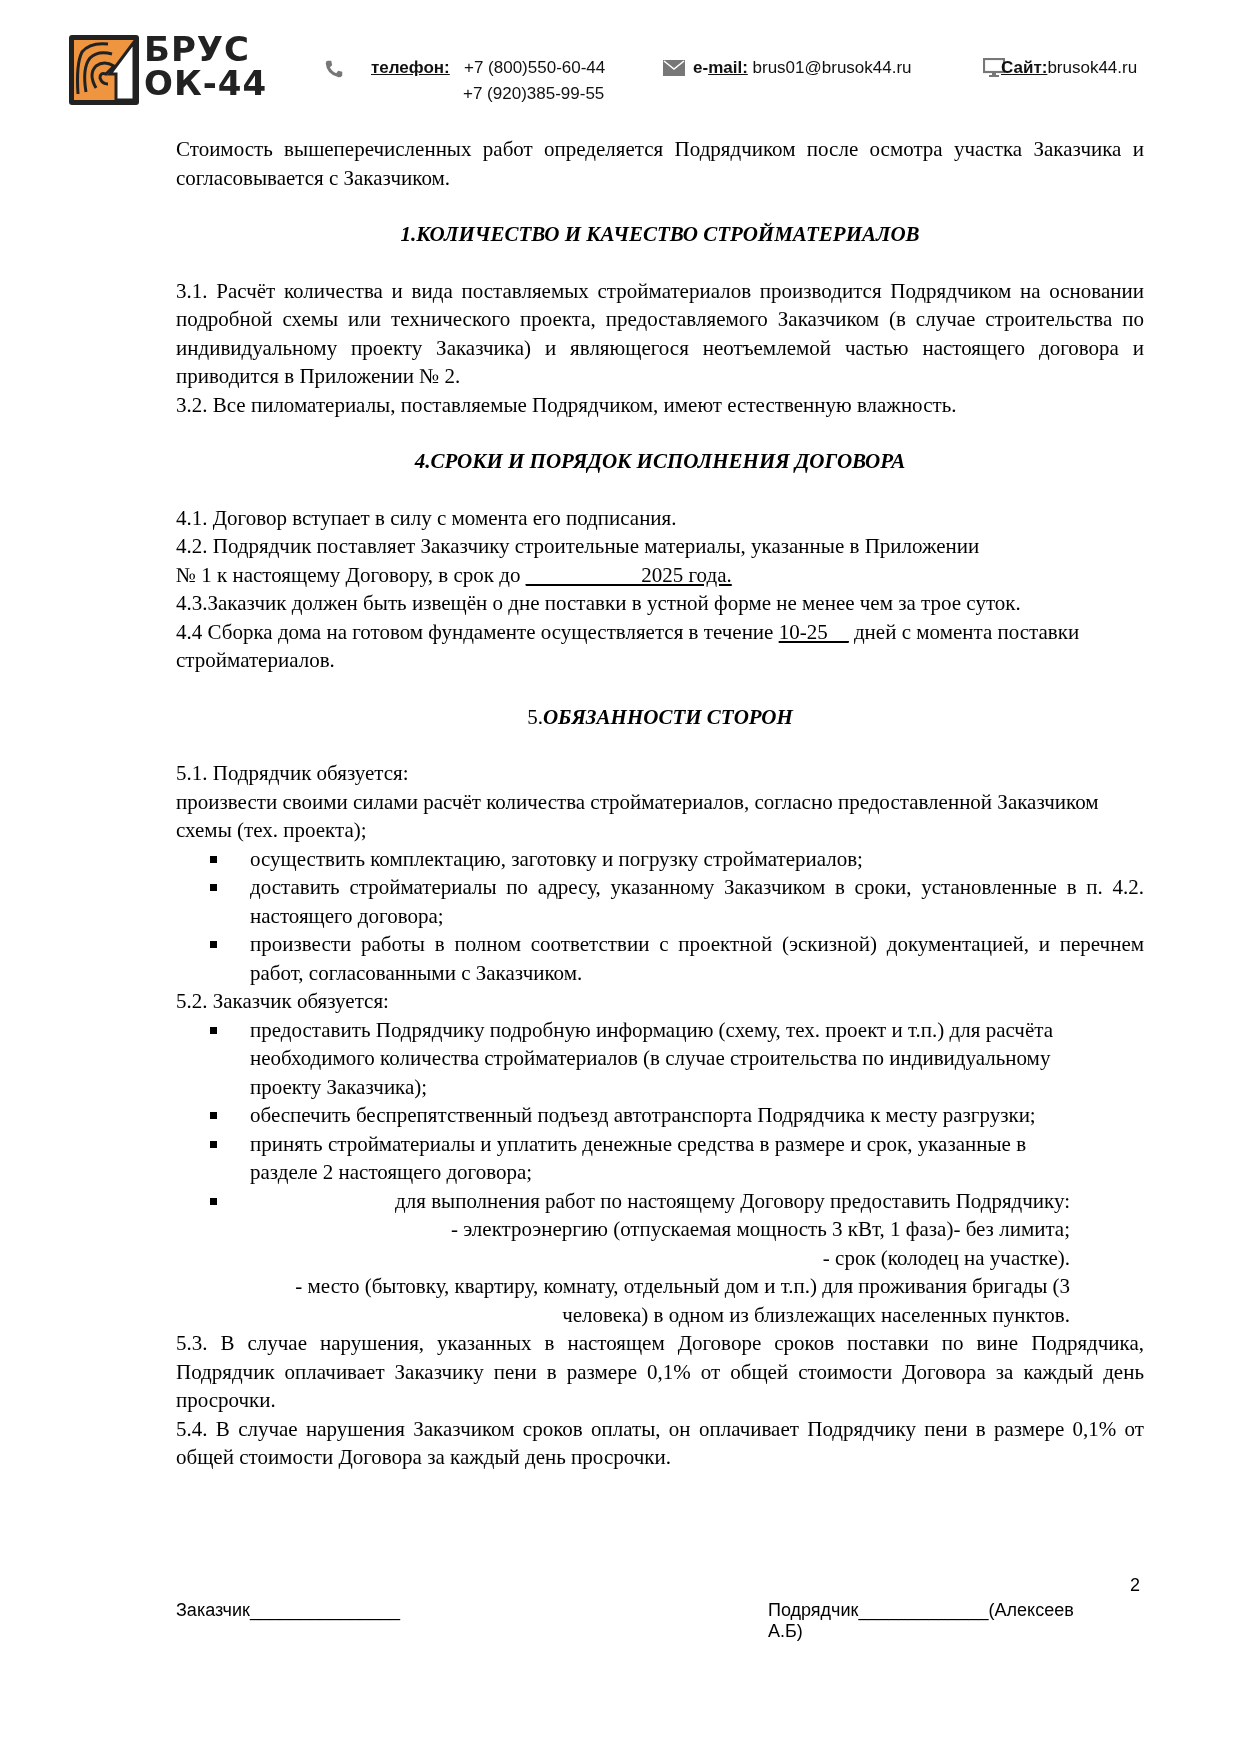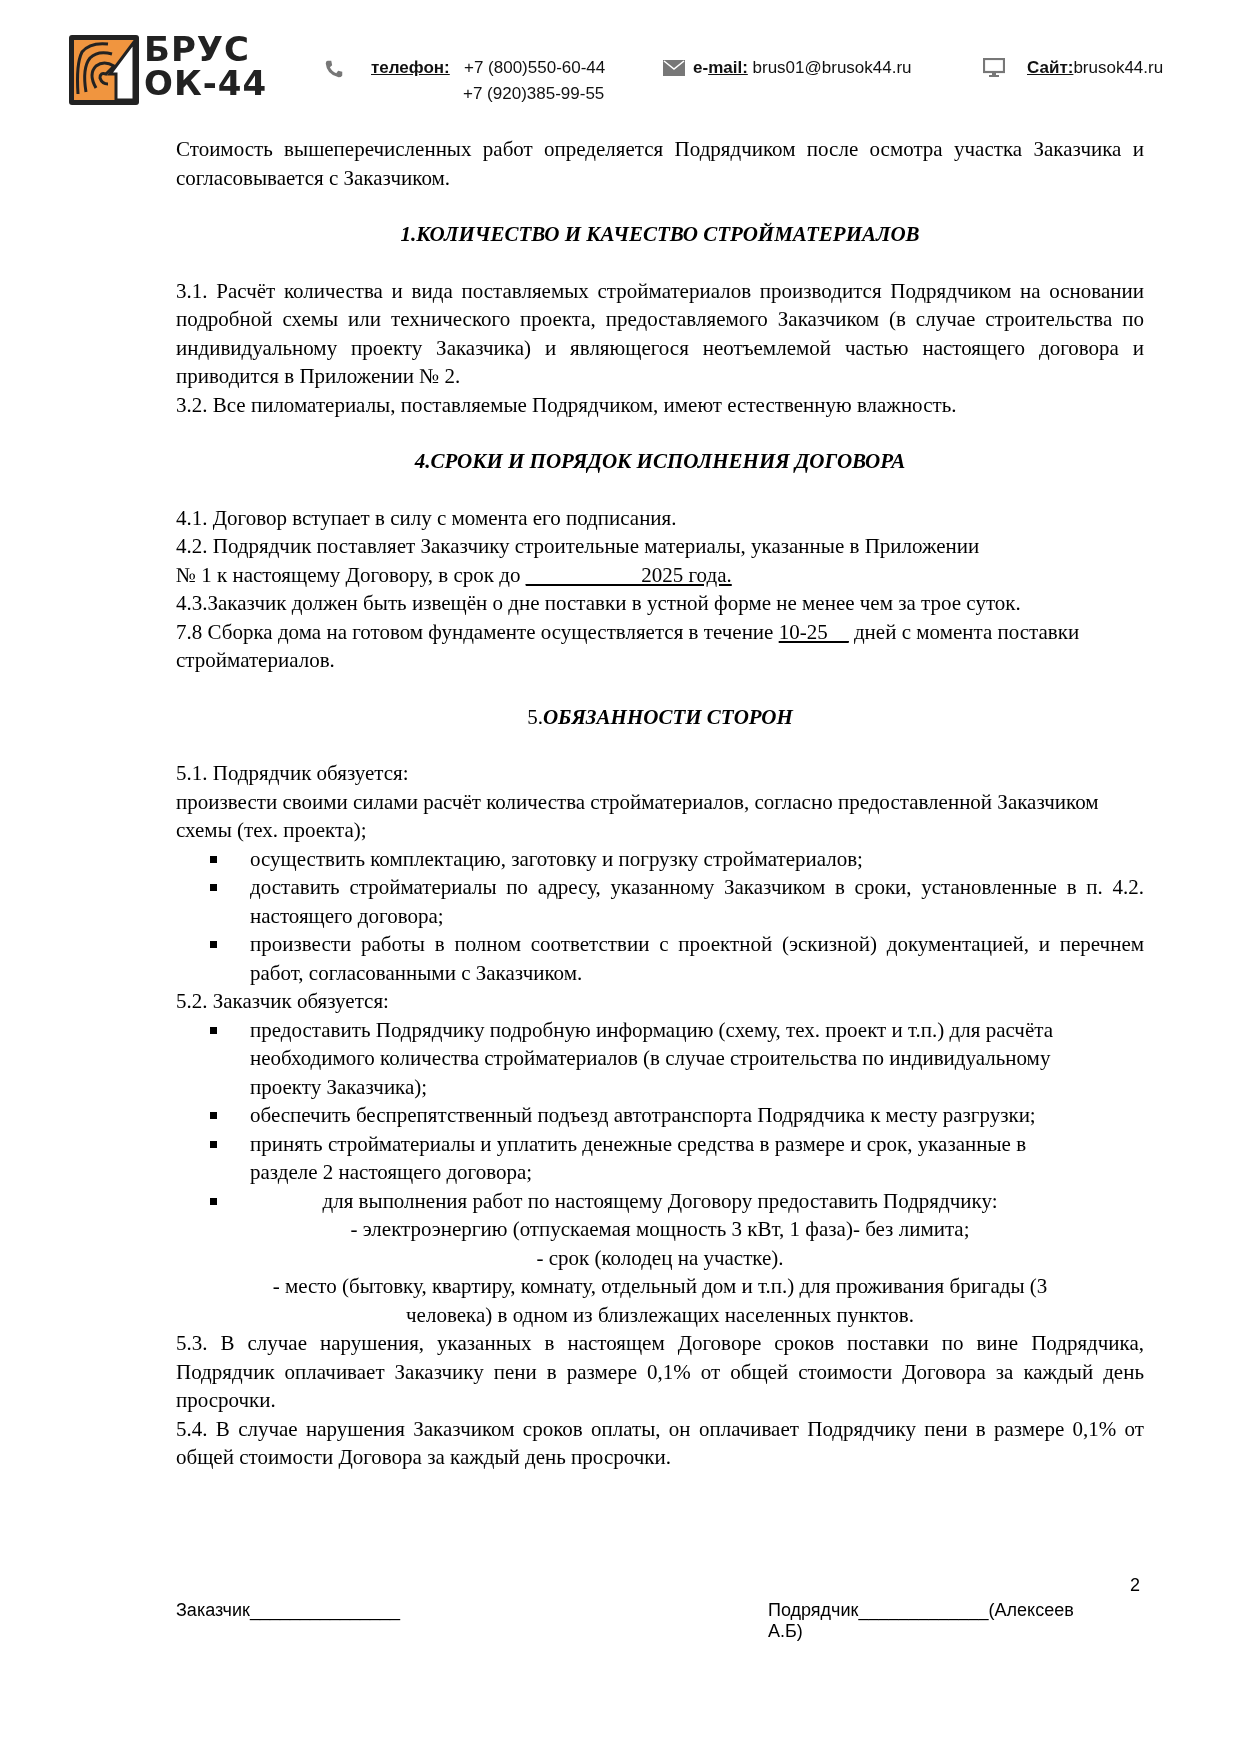--- a/index.html
+++ b/index.html
@@ -15,21 +15,21 @@
   .contact .lbl { font-weight:bold; text-decoration:underline; }
   .phone-block { left:255px; top:26px; }
   .phone-icon { position:absolute; left:0; top:0; width:22px; height:22px; }
   .phone-line1 { position:absolute; left:48px; top:0; }
   .phone-line2 { position:absolute; left:140px; top:26px; }
   .mail-block { left:595px; top:26px; }
   .mail-icon { position:absolute; left:0; top:2px; width:22px; height:16px; }
   .mail-text { position:absolute; left:30px; top:0; }
   .site-block { left:915px; top:26px; }
   .site-icon { position:absolute; left:0; top:0; width:22px; height:20px; }
-  .site-text { position:absolute; left:44px; top:0;text-align:center; }
+  .site-text { position:absolute; left:18px; top:0;text-align:center; }
 
   
   .doc { position:absolute; left:176px; top:135px; width:968px; font-family:"Liberation Serif", serif; font-size:21px; line-height:28.5px; }
   .p { margin:0; text-align:justify; }
   .p.nj { text-align:left; }
   .heading { margin:0; text-align:center; font-weight:bold; font-style:italic; font-size:21px; }
   .heading .num-normal { font-weight:normal; font-style:normal; }
   .gap-lg { height:28px; }
   .u { text-decoration:underline; }
   ul.sq { margin:0; padding:0 0 0 74px; list-style:none; }
@@ -113,41 +113,41 @@
     <p class="heading">4.СРОКИ И ПОРЯДОК ИСПОЛНЕНИЯ ДОГОВОРА</p>
     <div class="gap-lg"></div>
 
     <p class="p nj">4.1. Договор вступает в силу с момента его подписания.</p>
     <p class="p nj">
       <span>4.2. Подрядчик поставляет Заказчику строительные материалы, указанные в Приложении</span><br>
       <span>№ 1 к настоящему Договору, в срок до </span><span class="u">___________2025 года.</span>
     </p>
     <p class="p wide">4.3.Заказчик должен быть извещён о дне поставки в устной форме не менее чем за трое суток.</p>
     <p class="p nj">
-      <span>7.8 Сборка дома на готовом фундаменте осуществляется в течение </span><span class="u">10-25__</span><span> дней с момента поставки стройматериалов.</span>
+      <span>4.4 Сборка дома на готовом фундаменте осуществляется в течение </span><span class="u">10-25__</span><span> дней с момента поставки стройматериалов.</span>
     </p>
 
     <div class="gap-lg"></div>
     <p class="heading"><span class="num-normal">5.</span><span>ОБЯЗАННОСТИ СТОРОН</span></p>
     <div class="gap-lg"></div>
 
     <p class="p nj">5.1. Подрядчик обязуется:</p>
     <p class="p nj">произвести своими силами расчёт количества стройматериалов, согласно предоставленной Заказчиком схемы (тех. проекта);</p>
     <ul class="sq">
       <li>осуществить комплектацию, заготовку и погрузку стройматериалов;</li>
       <li>доставить стройматериалы по адресу, указанному Заказчиком в сроки, установленные в п. 4.2. настоящего договора;</li>
       <li>произвести работы в полном соответствии с проектной (эскизной) документацией, и перечнем работ, согласованными с Заказчиком.</li>
     </ul>
 
     <p class="p nj">5.2. Заказчик обязуется:</p>
     <ul class="sq" style="width:820px">
       <li style="text-align:left">предоставить Подрядчику подробную информацию (схему, тех. проект и т.п.) для расчёта необходимого количества стройматериалов (в случае строительства по индивидуальному проекту Заказчика);</li>
       <li style="text-align:left">обеспечить беспрепятственный подъезд автотранспорта Подрядчика к месту разгрузки;</li>
       <li style="text-align:left">принять стройматериалы и уплатить денежные средства в размере и срок, указанные в разделе 2 настоящего договора;</li>
-      <li style="text-align:center">
+      <li style="text-align:right">
         <span>для выполнения работ по настоящему Договору предоставить Подрядчику:</span>
         <span class="sub">- электроэнергию (отпускаемая мощность 3 кВт, 1 фаза)- без лимита;</span>
         <span class="sub">- срок (колодец на участке).</span>
         <span class="sub">- место (бытовку, квартиру, комнату, отдельный дом и т.п.) для проживания бригады (3 человека) в одном из близлежащих населенных пунктов.</span>
       </li>
     </ul>
 
     <p class="p">5.3. В случае нарушения, указанных в настоящем Договоре сроков поставки по вине Подрядчика, Подрядчик оплачивает Заказчику пени в размере 0,1% от общей стоимости Договора за каждый день просрочки.</p>
     <p class="p">5.4. В случае нарушения Заказчиком сроков оплаты, он оплачивает Подрядчику пени в размере 0,1% от общей стоимости Договора за каждый день просрочки.</p>
   </div>

